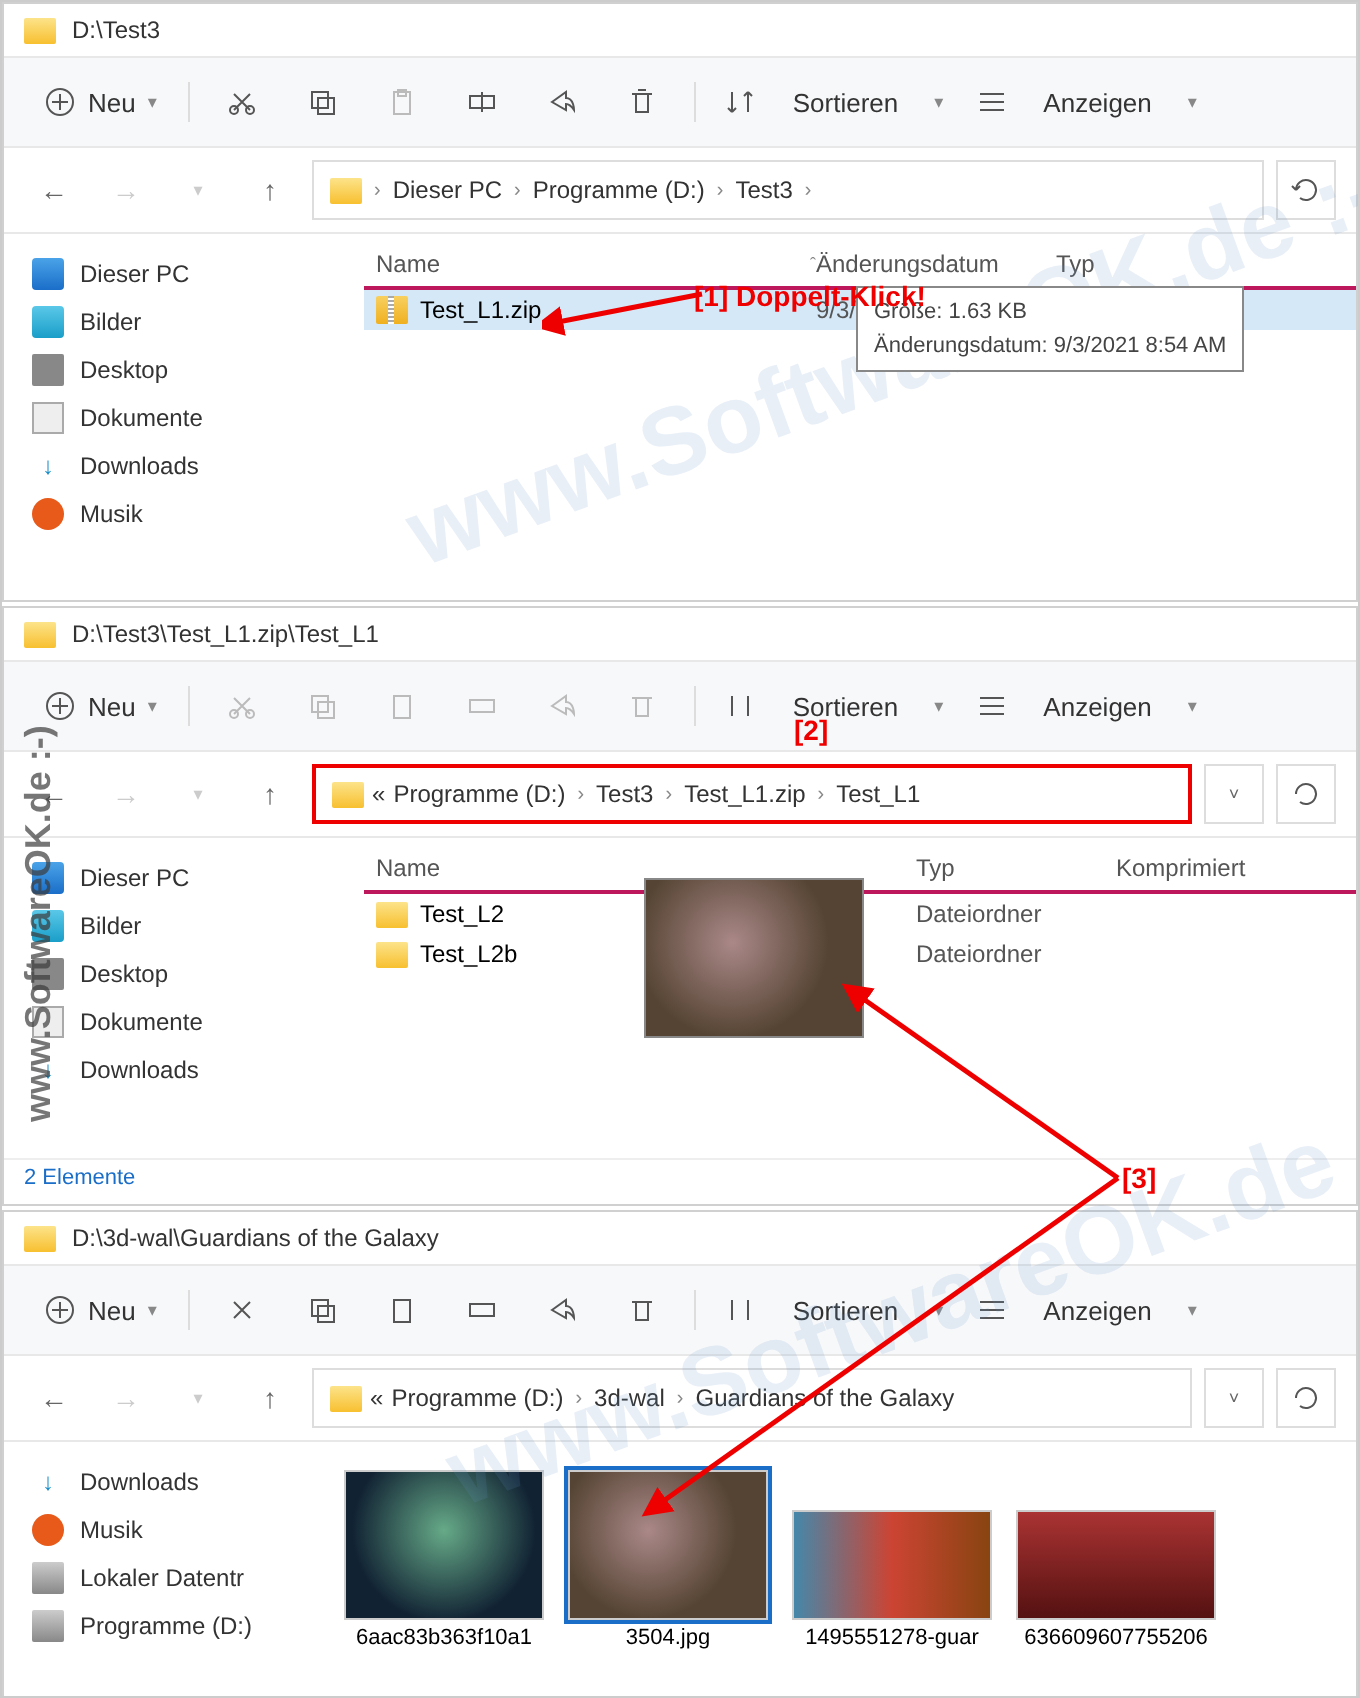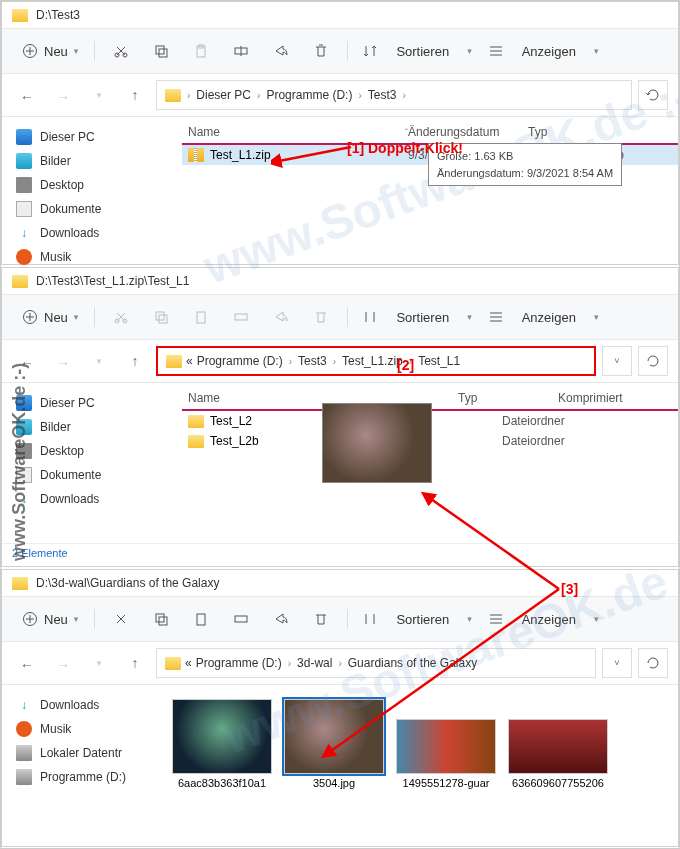--- a/index.html
+++ b/index.html
@@ -39,21 +39,21 @@
 
 .content { flex: 1; padding: 4px 0; font-size: 12px; }
 .col-head { display: flex; padding: 4px 6px; color: #555; border-bottom: 2px solid #be185d; font-size: 12px; }
 .col-name { flex: 0 0 220px; display: flex; align-items: center; gap: 4px; }
 .col-date { flex: 0 0 120px; }
 .col-type { flex: 0 0 100px; }
 .row { display: flex; padding: 3px 6px; align-items: center; position: relative; }
 .row.sel { background: #d5e8f7; }
 .row-name { flex: 0 0 220px; display: flex; align-items: center; gap: 6px; }
 .row-date { flex: 0 0 120px; color: #555; }
-.row-type { flex: 0 0 100px; color: #555; margin-left: 44px; }
+.row-type { flex: 0 0 100px; color: #555; }
 .zip-icon { width: 16px; height: 14px; background: linear-gradient(#f8d060,#f0b020); border-radius: 1px; position: relative; }
 .zip-icon::after { content: ''; position: absolute; left: 6px; top: 0; width: 3px; height: 14px; background: repeating-linear-gradient(#aaa,#aaa 1px,#fff 1px,#fff 2px); }
 .folder-icon { width: 16px; height: 13px; background: linear-gradient(#fce38a,#f8c030); border-radius: 1px; }
 
 .tooltip { position: absolute; left: 246px; top: 26px; background: #fff; border: 1px solid #888; padding: 4px 8px; font-size: 11px; color: #444; line-height: 1.5; z-index: 10; white-space: nowrap; }
 
 .annot { position: absolute; color: #e00; font-weight: bold; font-size: 14px; z-index: 50; pointer-events: none; }
 .arrow-svg { position: absolute; z-index: 49; pointer-events: none; }
 
 .thumb-drag { position: absolute; width: 110px; height: 80px; border: 1px solid #888; background: linear-gradient(135deg,#8a6a4a,#3a2a1a); z-index: 30; overflow: hidden; }
@@ -68,21 +68,21 @@
 .thumb-label { white-space: nowrap; overflow: hidden; text-overflow: ellipsis; }
 
 .watermark { position: absolute; left: 8px; top: 320px; transform: rotate(-90deg); transform-origin: left top; color: rgba(60,60,60,0.7); font-size: 18px; font-weight: bold; white-space: nowrap; z-index: 5; }
 .watermark2 { position: absolute; right: -80px; top: 420px; transform: rotate(-20deg); color: rgba(100,150,200,0.15); font-size: 48px; font-weight: bold; white-space: nowrap; z-index: 2; pointer-events: none; }
 
 svg.ic { width: 16px; height: 16px; }
 </style>
 </head>
 <body>
 
-<div class="window" style="height:264px;">
+<div class="window" style="height:300px;">
   <div class="title-bar">
     <span class="folder-icon"></span>
     <span>D:\Test3</span>
   </div>
   <div class="toolbar">
     <div class="tb-new">
       <svg class="ic" viewBox="0 0 16 16">
           <circle cx="8" cy="8" r="6.5" fill="none" stroke="#555"></circle>
           <path d="M8 4v8M4 8h8" stroke="#555"></path>
         </svg>

